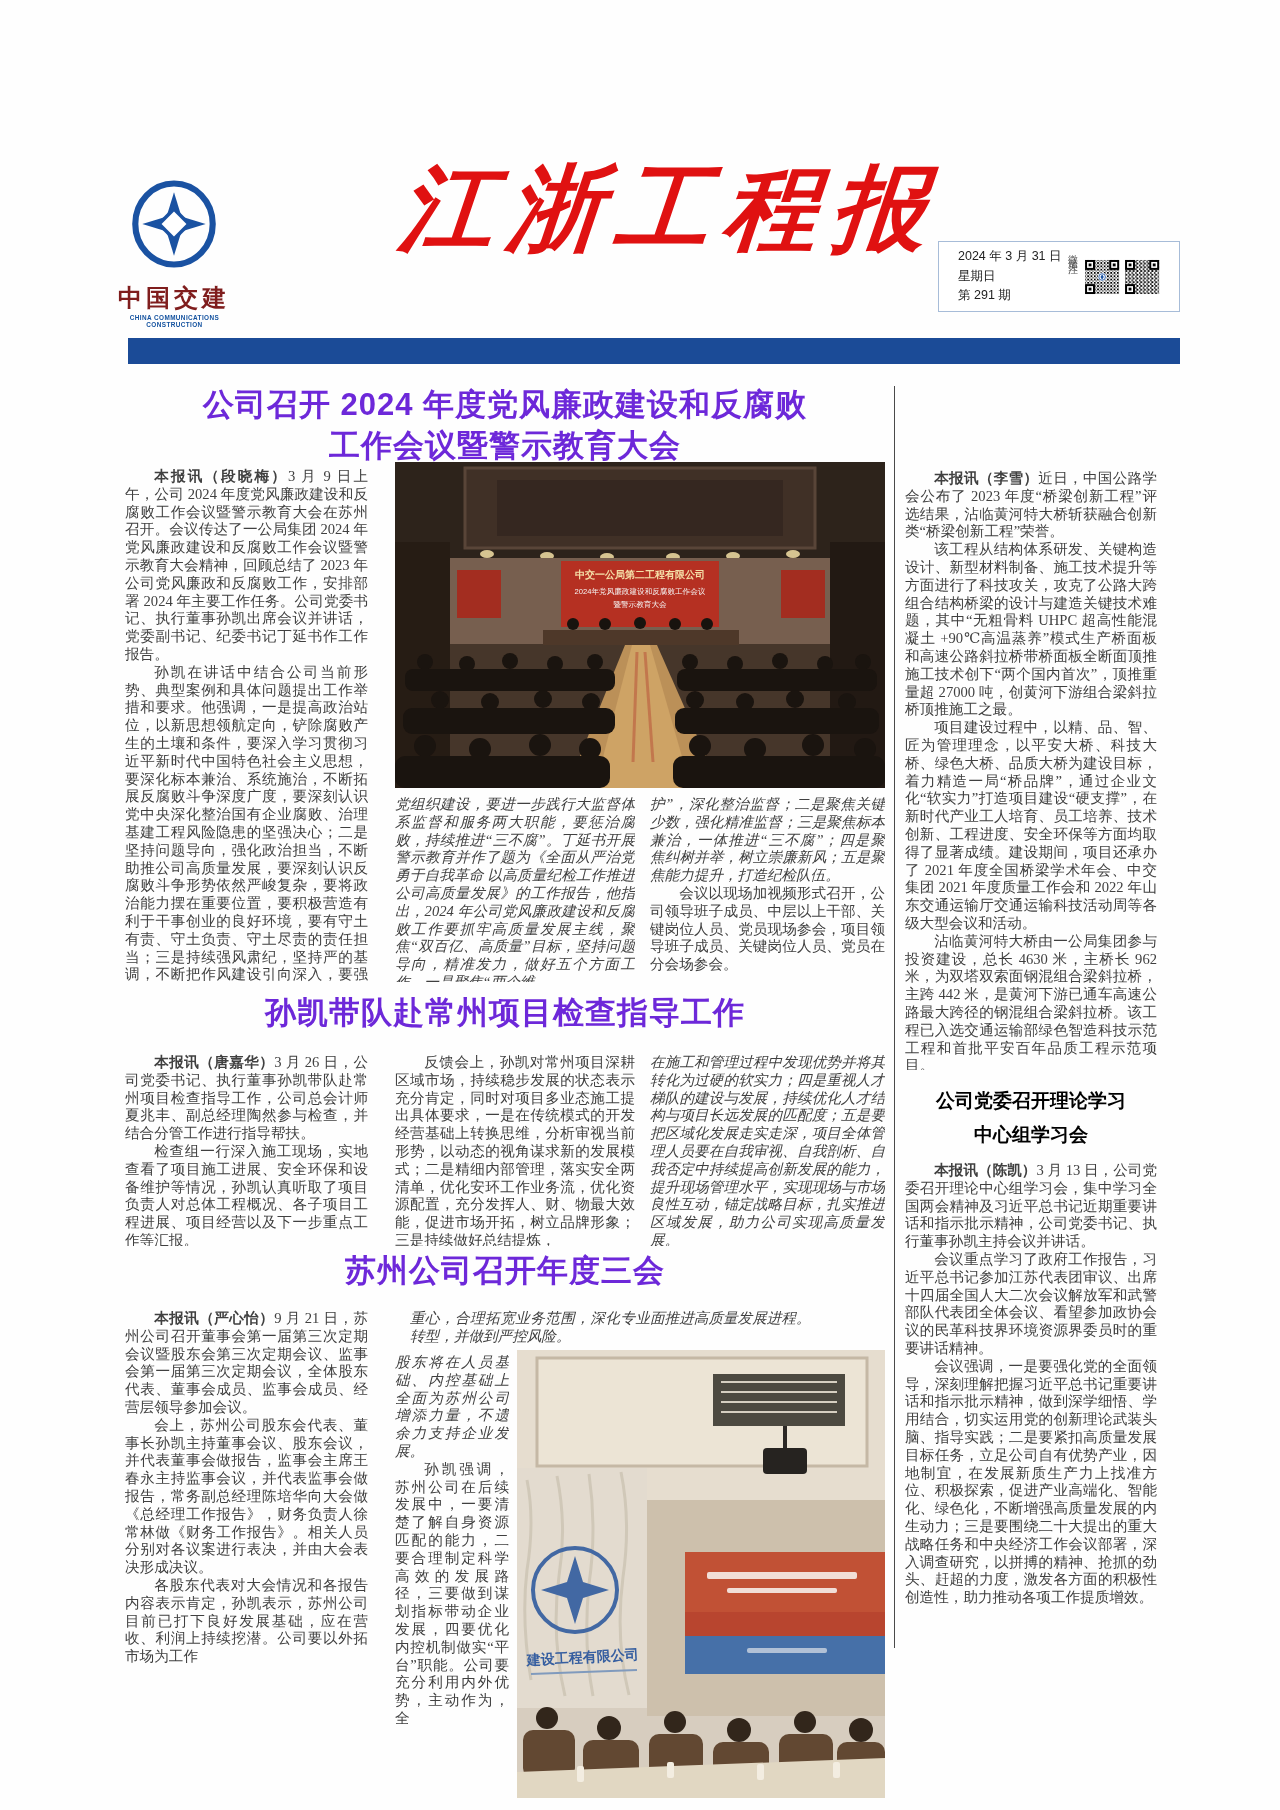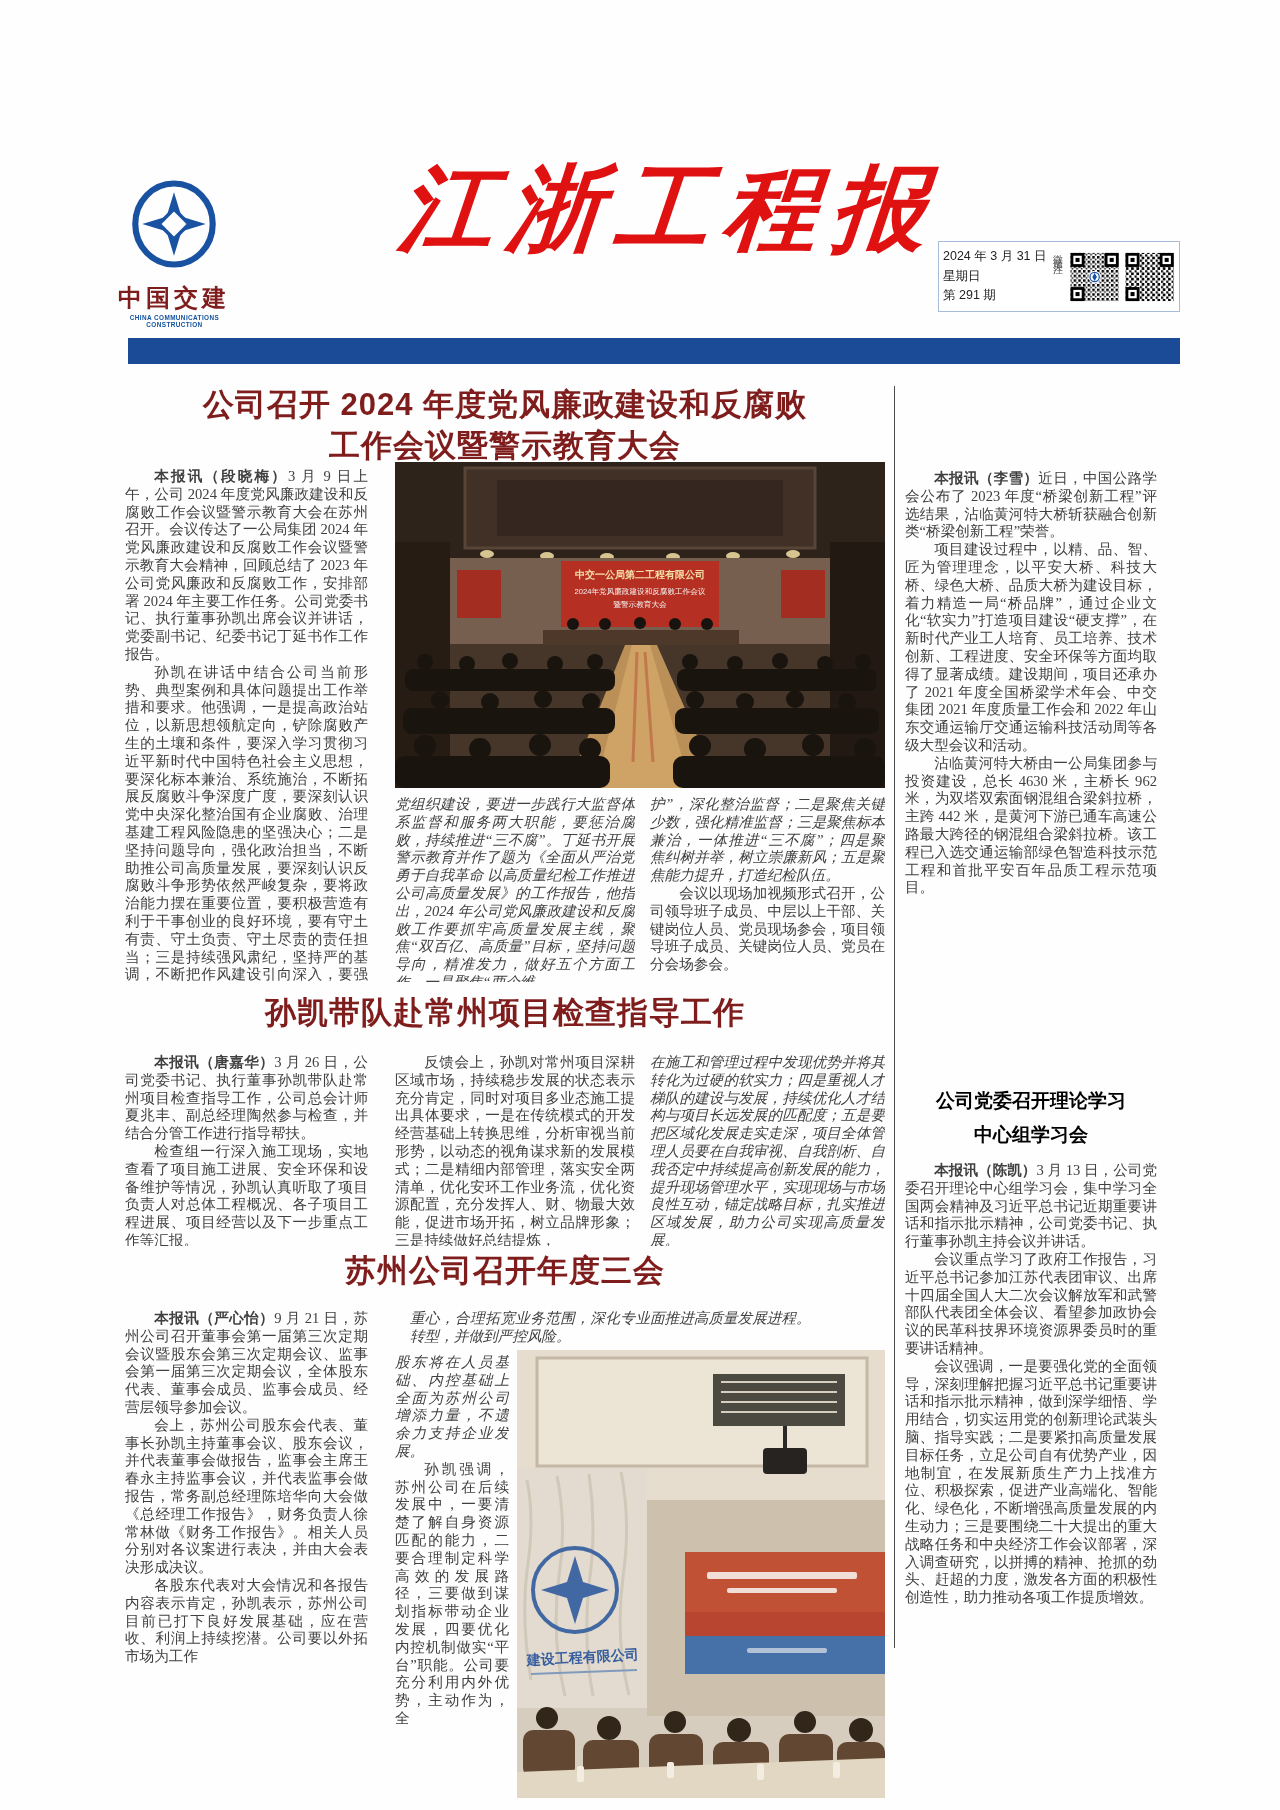--- a/index.html
+++ b/index.html
@@ -14,29 +14,29 @@
   
   .logo-cn { font-family:"Liberation Sans","DejaVu Sans",sans-serif; font-weight:700;
              font-size:24px; letter-spacing:4px; color:#7f1d1d; text-align:center; }
   .logo-en { font-family:"Liberation Sans","DejaVu Sans",sans-serif; font-size:6.4px;
              letter-spacing:.4px; color:#11509e; text-align:center; font-weight:700; }
   .paper-title {
     font-family:"DejaVu Sans","Liberation Sans",sans-serif; font-weight:700; font-style:italic;
     font-size:94px; line-height:1.25; color:#e01111; letter-spacing:14px;
     transform:skewX(-5deg); white-space:nowrap;
   }
-  .date-box { border:1px solid #a7bcd8; background:#fff; display:flex; align-items:center; padding:4px 4px; gap:4px; }
+  .date-box { border:1px solid #a7bcd8; background:#fff; display:flex; align-items:center; padding:4px 19px; gap:4px; }
   .date-col { font-family:"Liberation Sans","DejaVu Sans",sans-serif; font-size:12.5px; color:#222; line-height:1.55; white-space:nowrap; }
   .wechat-vert { writing-mode:vertical-rl; font-size:10px; color:#555; letter-spacing:3px;
                  font-family:"Liberation Sans",sans-serif; height:60px; }
   .blue-bar { background:#1b4b97; }
 
   
   .headline { font-family:"Liberation Sans","DejaVu Sans",sans-serif; font-weight:700;
-              color:#7f1d1d; text-align:center; font-size:31px; line-height:41px; letter-spacing:1px; }
+              color:#6d28d9; text-align:center; font-size:31px; line-height:41px; letter-spacing:1px; }
   .r-title  { font-family:"Liberation Sans","DejaVu Sans",sans-serif; font-weight:800;
               color:#000; text-align:center; line-height:34px; }
   .r-title .t1 { font-size:17px; display:block; }
   .r-title .t2 { font-size:17px; display:block; }
   .r-title2 .t1, .r-title2 .t2 { font-size:19px; display:block; }
 
   
   .body-col { font-size:14.6px; line-height:17.8px; text-align:justify; overflow:hidden; color:#404040; }
   .body-col p { text-indent:2em; }
   .body-col p.cont { text-indent:0;font-style:italic; }
@@ -315,20 +315,21 @@
       </g>
       <rect width="368" height="448" fill="#b5854f" opacity="0.06"></rect>
     </svg>
   </div>
 
   <div class="abs divider-v" style="left:894px;top:386px;height:1262px"></div>
 
 
   <div class="abs body-col" style="left:905px;top:470px;width:252px;height:600px">
     <p><b class="lead">本报讯（李雪）</b><span>近日，中国公路学会公布了 2023 年度“桥梁创新工程”评选结果，沾临黄河特大桥斩获融合创新类“桥梁创新工程”荣誉。</span></p>
+    <p>该工程从结构体系研发、关键构造设计、新型材料制备、施工技术提升等方面进行了科技攻关，攻克了公路大跨组合结构桥梁的设计与建造关键技术难题，其中“无粗骨料 UHPC 超高性能混凝土 +90℃高温蒸养”模式生产桥面板和高速公路斜拉桥带桥面板全断面顶推施工技术创下“两个国内首次”，顶推重量超 27000 吨，创黄河下游组合梁斜拉桥顶推施工之最。</p>
     <p>项目建设过程中，以精、品、智、匠为管理理念，以平安大桥、科技大桥、绿色大桥、品质大桥为建设目标，着力精造一局“桥品牌”，通过企业文化“软实力”打造项目建设“硬支撑”，在新时代产业工人培育、员工培养、技术创新、工程进度、安全环保等方面均取得了显著成绩。建设期间，项目还承办了 2021 年度全国桥梁学术年会、中交集团 2021 年度质量工作会和 2022 年山东交通运输厅交通运输科技活动周等各级大型会议和活动。</p>
     <p>沾临黄河特大桥由一公局集团参与投资建设，总长 4630 米，主桥长 962 米，为双塔双索面钢混组合梁斜拉桥，主跨 442 米，是黄河下游已通车高速公路最大跨径的钢混组合梁斜拉桥。该工程已入选交通运输部绿色智造科技示范工程和首批平安百年品质工程示范项目。</p>
   </div>
 
   <div class="abs r-title r-title2" style="left:903px;top:1084px;width:256px">
     <span class="t1">公司党委召开理论学习</span>
     <span class="t2">中心组学习会</span>
   </div>
 
   <div class="abs body-col" style="left:905px;top:1162px;width:252px;height:476px">

